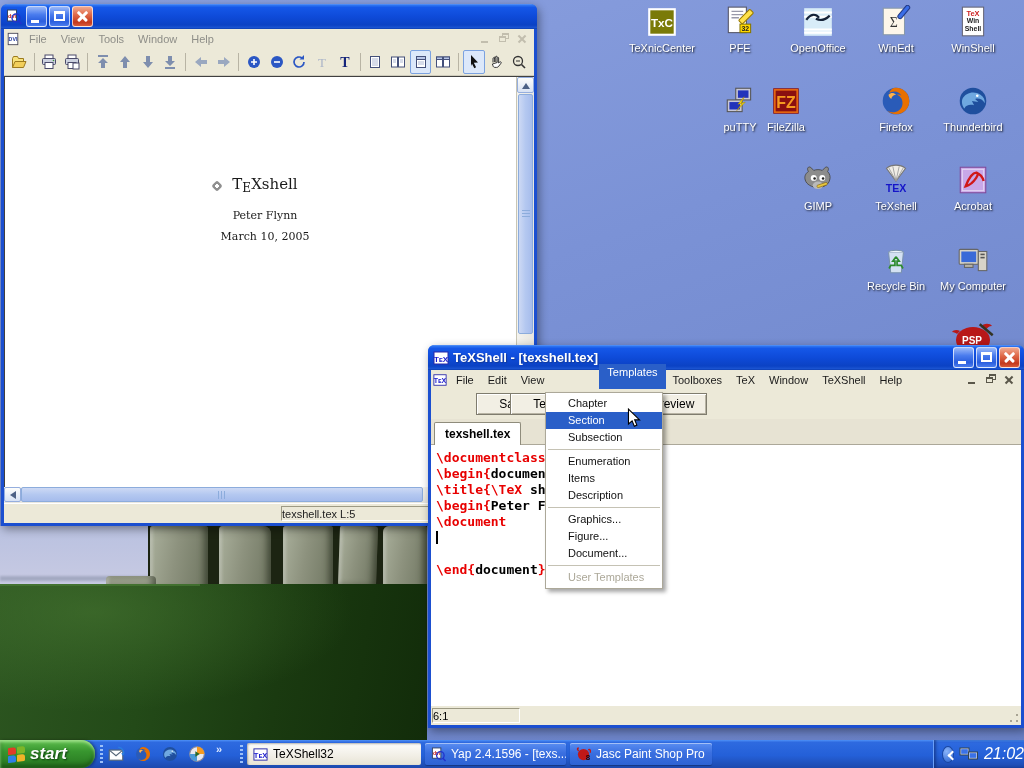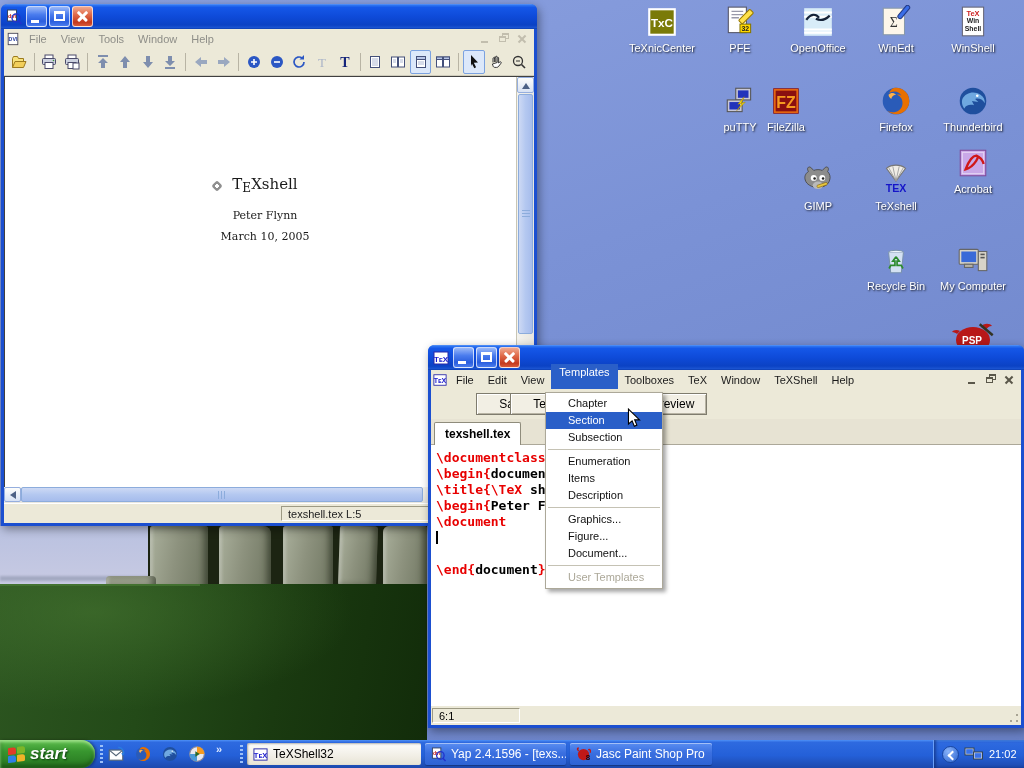--- a/index.html
+++ b/index.html
@@ -28,21 +28,21 @@
   .wbtn.min::after{content:'';position:absolute;left:4px;bottom:3px;width:8px;height:3px;background:#fff;}
   .wbtn.max::after{content:'';position:absolute;left:4px;top:4px;width:11px;height:10px;border:2px solid #fff;border-top-width:3px;box-sizing:border-box;}
   .wbtn.close{background:linear-gradient(180deg,#f0a88e 0%,#e06a4a 40%,#c43a1e 80%,#d85a38 100%);}
   .wbtn.close::before,.wbtn.close::after{content:'';position:absolute;left:3px;top:8px;width:13px;height:2.5px;background:#fff;border-radius:1px;}
   .wbtn.close::before{transform:rotate(45deg);} .wbtn.close::after{transform:rotate(-45deg);}
   .winner{flex:1;margin:0 3px 3px;background:#ece9d8;display:flex;flex-direction:column;min-height:0;}
 
   .menubar{height:19px;display:flex;align-items:center;padding:0 2px;background:#ece9d8;font-size:11px;position:relative;}
   .mitem{padding:10px 7px;color:#1a1a1a;}
   .mitem.ydim{color:#8e8e88;}
-  .mitem.act{background:#2a5fc8;color:#fff;padding:2px 8px;}
+  .mitem.act{background:#2a5fc8;color:#fff;padding:2px 8px;margin-left:48px;}
   .mdibtns{position:absolute;right:4px;top:3px;display:flex;}
   .mdib{width:15px;height:13px;position:relative;display:inline-block;margin-left:3px;color:#5a574a;}
   .ghost .mdib{color:#c2beae;}
   .mdib.min::after{content:'';position:absolute;left:2px;bottom:2px;width:7px;height:2px;background:currentColor;}
   .mdib.rest::after{content:'';position:absolute;left:2px;top:4px;width:7px;height:6px;border:1px solid currentColor;border-top-width:2px;box-sizing:border-box;background:#ece9d8;}
   .mdib.rest::before{content:'';position:absolute;left:5px;top:1px;width:7px;height:6px;border:1px solid currentColor;border-top-width:2px;box-sizing:border-box;}
   .mdib.close::before,.mdib.close::after{content:'';position:absolute;left:2px;top:5.5px;width:10px;height:1.8px;background:currentColor;}
   .mdib.close::before{transform:rotate(45deg);} .mdib.close::after{transform:rotate(-45deg);}
 
   
@@ -69,21 +69,21 @@
   .sthumb-h{position:absolute;left:17px;top:0;width:402px;height:15px;border-radius:2px;border:1px solid #8cacdc;box-sizing:border-box;
     background:linear-gradient(180deg,#cdd9f4,#b4c8f0 50%,#a6bcec);}
   .sthumb-h::after{content:'';position:absolute;top:3px;left:50%;width:9px;height:8px;margin-left:-4px;
     background:repeating-linear-gradient(90deg,#8cacdc 0 1px,transparent 1px 3px);}
   .tri{width:0;height:0;border:4px solid transparent;}
   .tri.up{border-bottom:6px solid #4d6185;margin-top:-3px;}
   .tri.down{border-top:6px solid #4d6185;margin-bottom:-3px;}
   .tri.left{border-right:6px solid #4d6185;margin-left:-3px;}
   .statusbar{height:19px;background:#ece9d8;border-top:1px solid #fff;position:relative;font-size:11px;color:#222;flex:none;}
   .spanel{position:absolute;top:2px;height:15px;box-sizing:border-box;border:1px solid;border-color:#9d9a84 #fff #fff #9d9a84;
-    display:flex;align-items:flex-end;padding:0 6px;background:#ece9d8;}
+    display:flex;align-items:flex-end;padding:0 0;background:#ece9d8;}
 
   
   #texshell{left:428px;top:345px;width:596px;height:383px;z-index:4;}
   .ts-toolbar{height:30px;background:#ece9d8;position:relative;flex:none;}
   .xpbtn{position:absolute;top:4px;height:22px;box-sizing:border-box;background:#f2efe4;border:1px solid #7f7c6e;
     box-shadow:inset 1px 1px 0 #fff,inset -1px -1px 0 #b8b4a4;font-size:12px;display:flex;align-items:center;justify-content:center;color:#000;}
   .tabrow{height:25px;background:#e7e3d3;border-bottom:1px solid #aca899;position:relative;flex:none;}
   .tab{position:absolute;left:3px;top:3px;height:22px;padding:0 10px;background:#fff;border:1px solid #8f8c7c;border-bottom:none;
     font-size:12px;font-weight:bold;display:flex;align-items:center;border-radius:2px 2px 0 0;}
   .editor{flex:1;background:#fff;padding:5px 0 0 5px;font-family:"DejaVu Sans Mono",monospace;font-weight:bold;font-size:13px;line-height:16px;overflow:hidden;min-height:0;}
@@ -142,21 +142,21 @@
     box-shadow:inset 0 1px 0 rgba(255,255,255,.45),0 1px 1px rgba(0,0,0,.3);}
   .task .ico{width:15px;height:15px;}
   .task.active{background:linear-gradient(180deg,#fdfdfb,#f1eee5 60%,#e7e3d5);color:#000;box-shadow:inset 1px 1px 2px rgba(0,0,0,.3);}
   #tray{position:absolute;right:0;top:0;width:91px;height:28px;display:flex;align-items:center;gap:5px;padding-left:8px;box-sizing:border-box;
     background:linear-gradient(180deg,#4f91f7 0%,#2e6ae0 8%,#2460d8 55%,#1d49ad 100%);
     border-left:1px solid #6aa0f8;box-shadow:inset 2px 0 3px rgba(10,30,90,.5);}
   #tray-chevron{width:17px;height:17px;border-radius:50%;border:1px solid #1b47a0;box-sizing:border-box;position:relative;
     background:radial-gradient(circle at 35% 30%,#8ab4fa,#2a63d0);}
   #tray-chevron::after{content:'';position:absolute;left:6px;top:5px;width:5px;height:5px;border-left:2px solid #fff;border-bottom:2px solid #fff;transform:rotate(45deg);}
   #tray .ico{width:20px;height:16px;}
-  #clock{color:#fff;font-size:11px;}
+  #clock{color:#fff;font-size:16px;font-style:italic;}
 </style>
 </head>
 <body>
 
 <div id="screen">
 
   <div id="desktop-icons">
       <div class="dicon" style="left: 624px; top: 5px;">
         <span class="ico" style="width: 34px; height: 34px;">
           <svg viewBox="0 0 32 32">
@@ -268,21 +268,21 @@
       <div class="dicon" style="left: 858px; top: 163px;">
         <span class="ico" style="width: 34px; height: 34px;">
           <svg viewBox="0 0 32 32">
             <path d="M16 17L7 5c5-4 13-4 18 0z" fill="#f0ede6" stroke="#777"></path>
             <path d="M16 17L9 4.2M16 17L13 3.2M16 17L19 3.2M16 17L23 4.2" stroke="#999" stroke-width=".8"></path>
             <text x="16" y="27" font-size="10" font-weight="bold" fill="#1515c8" text-anchor="middle">TEX</text>
           </svg>
         </span>
         <div class="dlabel">TeXshell</div>
       </div>
-      <div class="dicon" style="left: 935px; top: 146px;">
+      <div class="dicon" style="left: 935px; top: 163px;">
         <span class="ico" style="width: 34px; height: 34px;">
           <svg viewBox="0 0 32 32">
             <rect x="4" y="4" width="24" height="24" fill="#c9a8e8" stroke="#804a9a"></rect>
             <rect x="6" y="6" width="20" height="20" fill="none" stroke="#fff" opacity=".5"></rect>
             <path d="M9 22c3-8 7-13 10-13 2 0 2 2 0 5s-6 7-10 8zM19 9c3 1 6 4 7 8" stroke="#d01818" stroke-width="2.2" fill="none"></path>
           </svg>
         </span>
         <div class="dlabel">Acrobat</div>
       </div>
       <div class="dicon" style="left: 858px; top: 243px;">
@@ -577,20 +577,21 @@
   </div>
 
   <div id="texshell" class="xpwin">
     <div class="tbar">
       <span class="ico" id="ts-title-icon">
           <svg viewBox="0 0 16 16">
             <rect x="1" y="2" width="14" height="12" fill="#fff" stroke="#2828a8"></rect>
             <text x="8" y="11.5" font-size="8" font-weight="bold" text-anchor="middle" fill="#1a1acc">TᴇX</text>
           </svg>
         </span>
+      <span class="ttext">TeXShell - [texshell.tex]</span>
       <span class="wbtns">
         <span class="wbtn min"></span>
         <span class="wbtn max"></span>
         <span class="wbtn close"></span>
       </span>
     </div>
     <div class="winner">
       <div class="menubar">
         <span class="ico" id="ts-doc-icon" style="width:14px;height:14px;margin-right:2px;">
             <svg viewBox="0 0 16 16">

